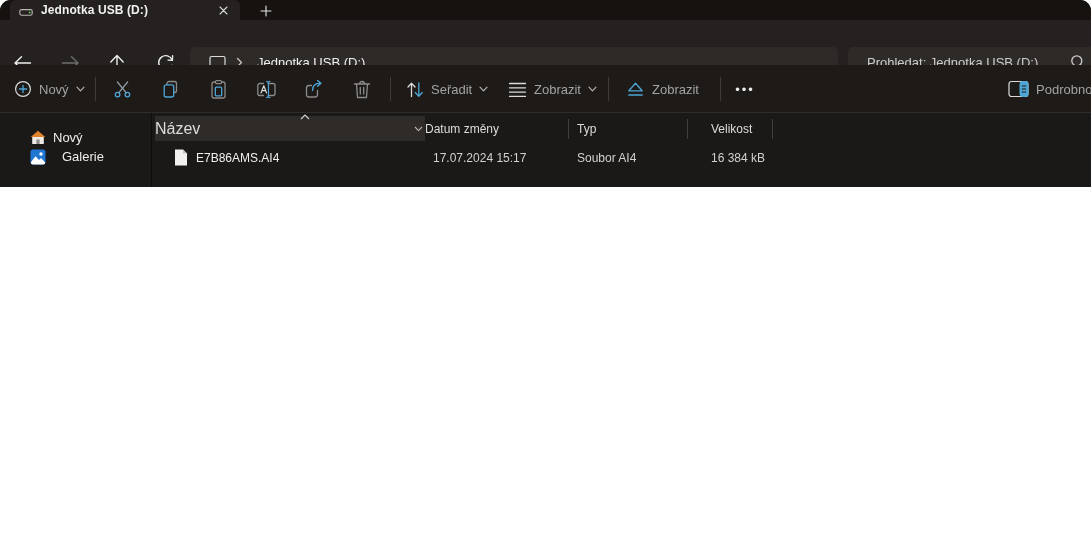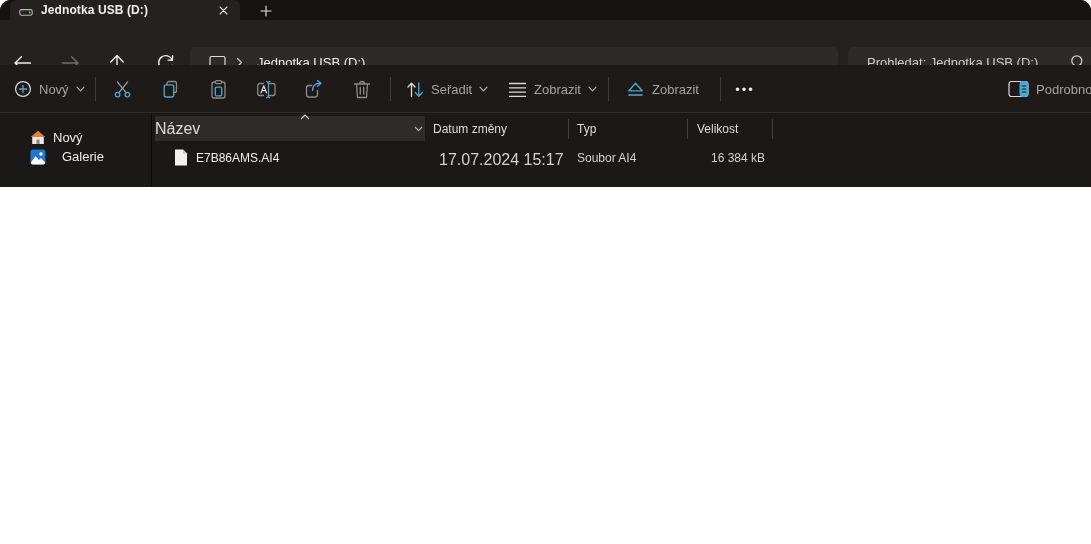--- a/index.html
+++ b/index.html
@@ -76,29 +76,29 @@
     background:#2e2b29; display:flex; align-items:center;
   }
   .col-name .h-lbl { font-size:16px; color:#dddcdb; }
   .sort-asc { position:absolute; left:145px; top:-2px; }
   .col-name-drop {
     position:absolute; left:259px; top:0; width:14px; height:25px;
     background:#2e2b29; display:flex; align-items:center; justify-content:center;
   }
   .hdr-col { position:absolute; top:0; height:25px; display:flex; align-items:center; }
   .hdr-col .h-lbl { font-size:12px; color:#dddcdb; }
-  .col-date { left:273px; width:143px; padding-left:8px; }
+  .col-date { left:273px; width:143px; padding-left:0; }
   .col-type { left:416px; width:119px; padding-left:9px; }
-  .col-size { left:535px; width:85px; padding-left:10px; }
+  .col-size { left:535px; width:85px; padding-left:24px; }
   .h-sep { position:absolute; top:3px; width:1px; height:20px; background:#413e3b; }
 
   .file-row { position:absolute; left:3px; top:31px; width:770px; height:28px; border-radius:3px; }
   .f-icon { position:absolute; left:19px; top:5px; }
   .f-name { position:absolute; left:41px; top:7px; font-size:12px; color:#f0efee; }
-  .f-date { position:absolute; left:284px; top:7px; font-size:16px; color:#d3d1cf; }
+  .f-date { position:absolute; left:278px; top:7px; font-size:12px; color:#d3d1cf; }
   .f-type { position:absolute; left:422px; top:7px; font-size:12px; color:#d3d1cf; }
   .f-size { position:absolute; left:538px; top:7px; width:72px; text-align:right; font-size:12px; color:#d3d1cf; }
 
   svg { display:block; }
 </style>
 </head>
 <body>
 
 <div class="screen">
   <div class="window">

